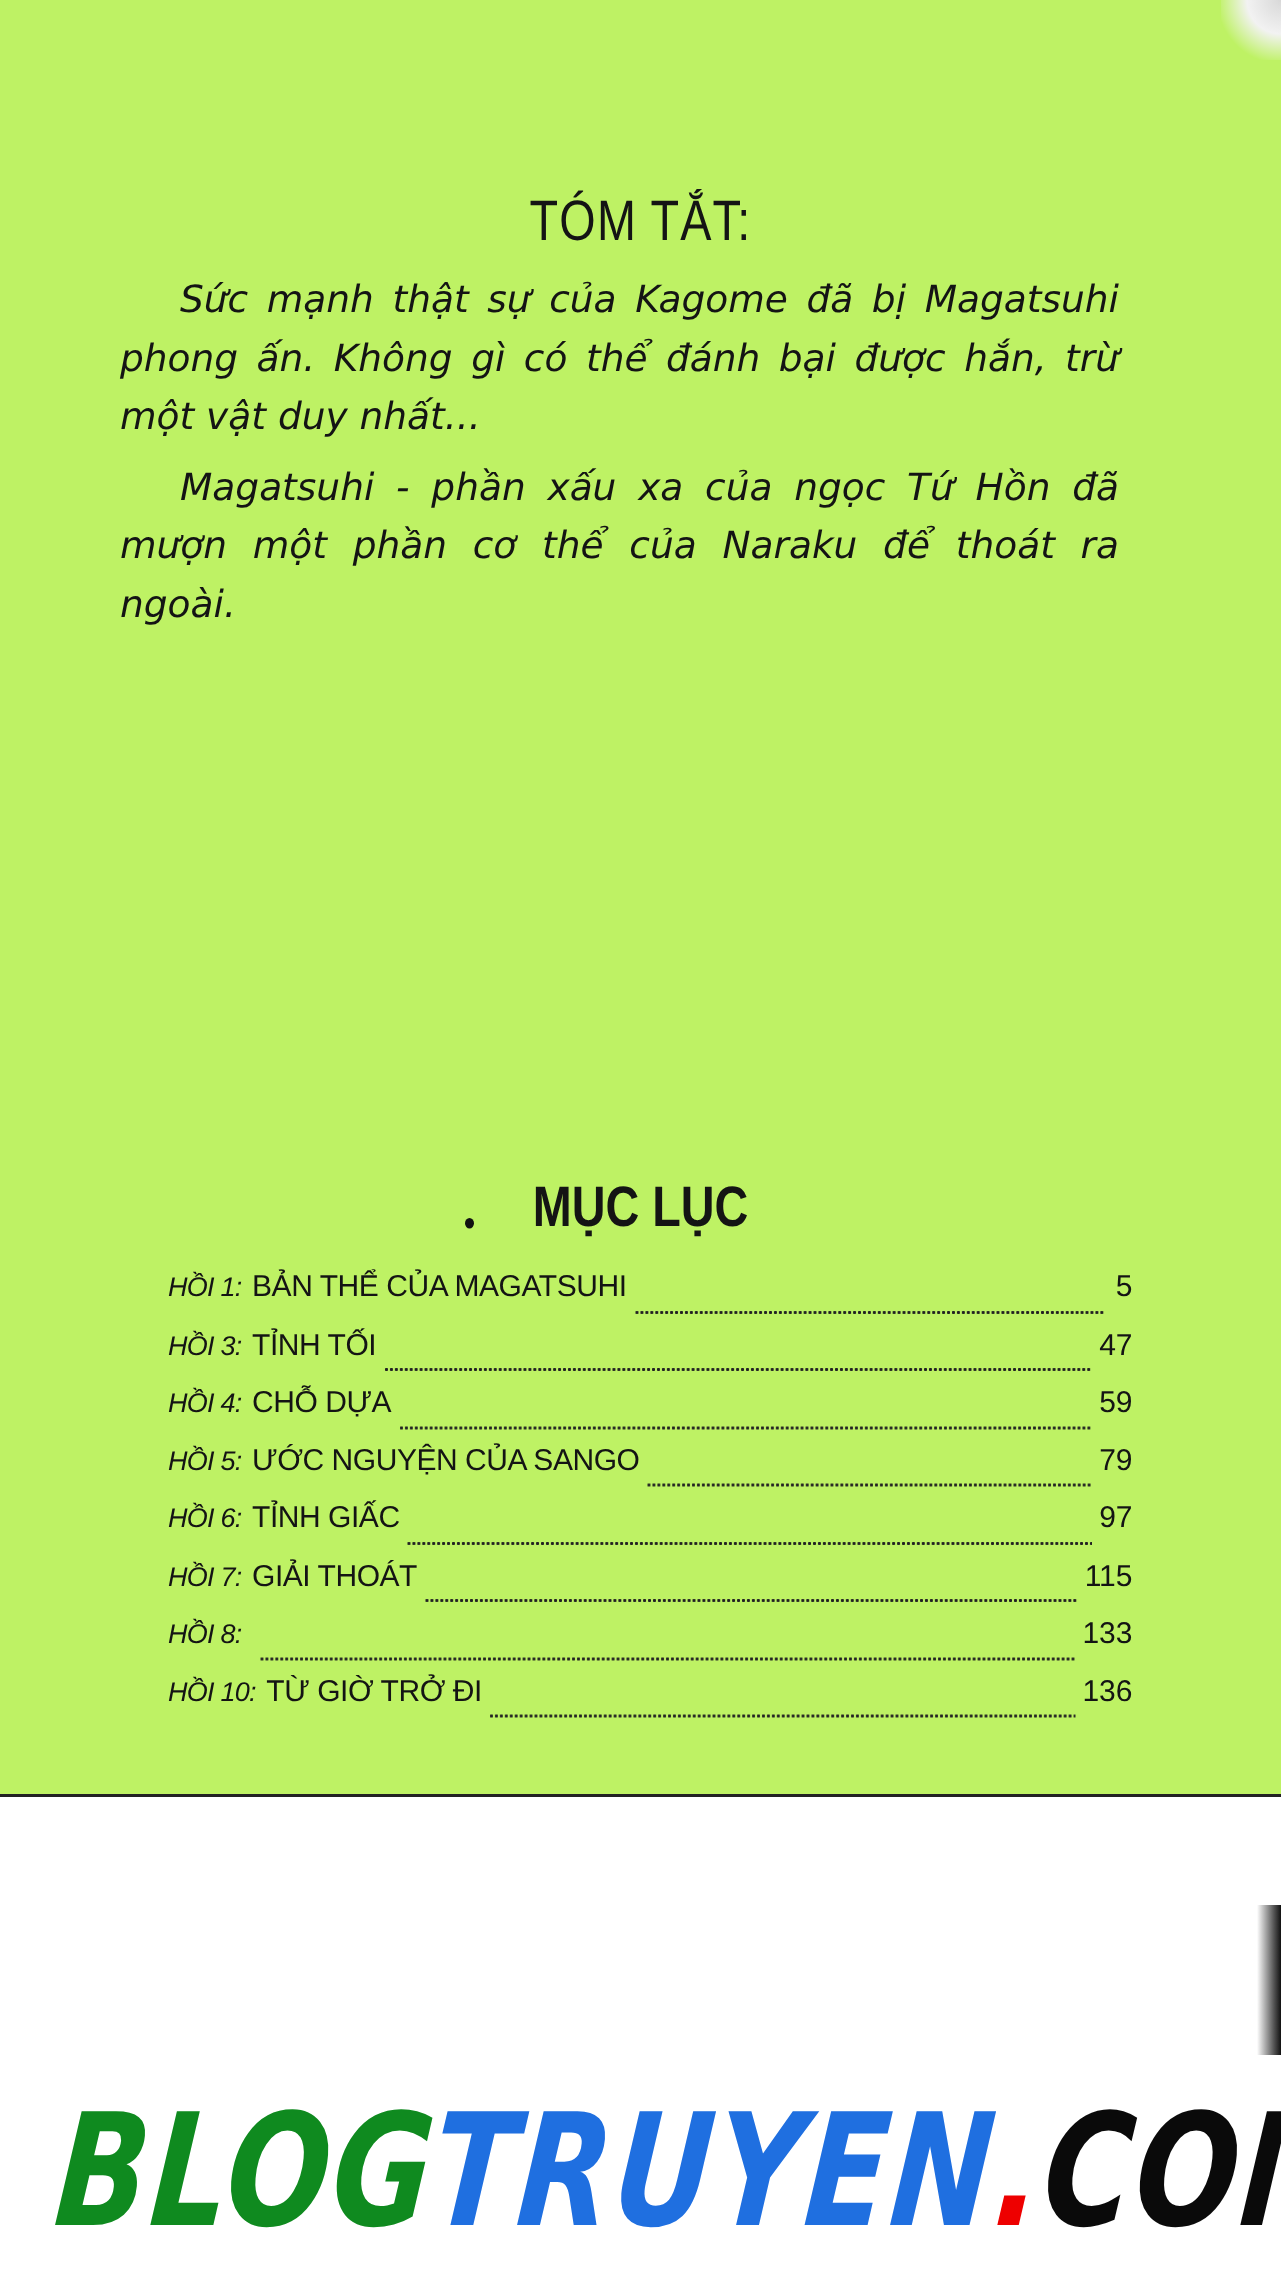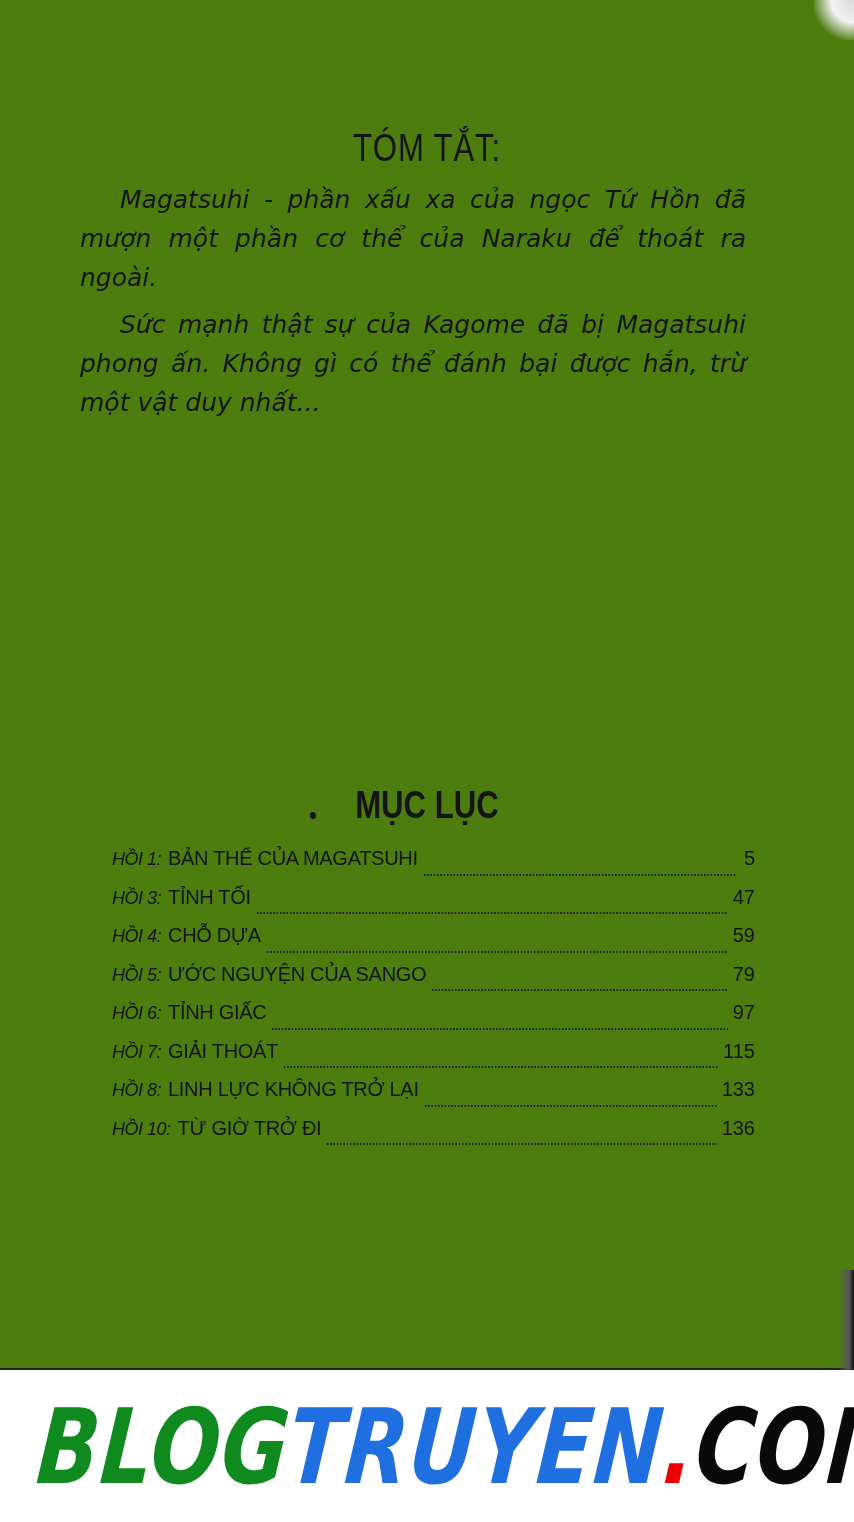--- a/index.html
+++ b/index.html
@@ -1,19 +1,19 @@
 <!DOCTYPE html>
 <html><head>
   <meta charset="utf-8">
   <style>
     html, body { margin: 0; padding: 0; background: #ffffff; }
     body { width: 854px; height: 1522px; position: relative; overflow: hidden; font-family: "DejaVu Sans", sans-serif; color: #141414; }
     .page {
-      position: absolute; left: 0; top: 0; width: 854px; height: 1370px;
-      background: #4d7c0f;
+      position: absolute; left: 0; top: 0; width: 854px; height: 1198px;
+      background: #bef264;
       border-bottom: 2px solid #222;
       box-sizing: border-box;
     }
     .page-shadow-tr {
       position: absolute; right: 0; top: 0; width: 40px; height: 40px;
       background: radial-gradient(circle at 100% 0%, #d8d8d8 0%, #f2f2f2 40%, rgba(255,255,255,0) 75%);
     }
     .page-shadow-br {
       position: absolute; right: 0; top: 1270px; width: 16px; height: 100px;
       background: linear-gradient(to right, rgba(255,255,255,0), #555 70%, #111);
@@ -76,22 +76,22 @@
 </head>
 <body>
 
 <div class="page">
   <div class="page-shadow-tr"></div>
   <div class="page-shadow-br"></div>
 
   <h1 class="summary-title">TÓM TẮT:</h1>
 
   <div class="summary">
+    <p>Sức mạnh thật sự của Kagome đã bị Magatsuhi phong ấn. Không gì có thể đánh bại được hắn, trừ một vật duy nhất...</p>
     <p>Magatsuhi - phần xấu xa của ngọc Tứ Hồn đã mượn một phần cơ thể của Naraku để thoát ra ngoài.</p>
-    <p>Sức mạnh thật sự của Kagome đã bị Magatsuhi phong ấn. Không gì có thể đánh bại được hắn, trừ một vật duy nhất...</p>
   </div>
 
   <h2 class="toc-title">MỤC LỤC</h2>
   <div class="dot-mark"></div>
 
   <div class="toc">
     <div class="toc-row">
       <span class="toc-chapter">HỒI 1:</span>
       <span class="toc-name">BẢN THỂ CỦA MAGATSUHI</span>
       <span class="toc-leader"></span>
@@ -122,21 +122,20 @@
       <span class="toc-page">97</span>
     </div>
     <div class="toc-row">
       <span class="toc-chapter">HỒI 7:</span>
       <span class="toc-name">GIẢI THOÁT</span>
       <span class="toc-leader"></span>
       <span class="toc-page">115</span>
     </div>
     <div class="toc-row">
       <span class="toc-chapter">HỒI 8:</span>
-      <span class="toc-name">LINH LỰC KHÔNG TRỞ LẠI</span>
       <span class="toc-leader"></span>
       <span class="toc-page">133</span>
     </div>
     <div class="toc-row">
       <span class="toc-chapter">HỒI 10:</span>
       <span class="toc-name">TỪ GIỜ TRỞ ĐI</span>
       <span class="toc-leader"></span>
       <span class="toc-page">136</span>
     </div>
   </div>

